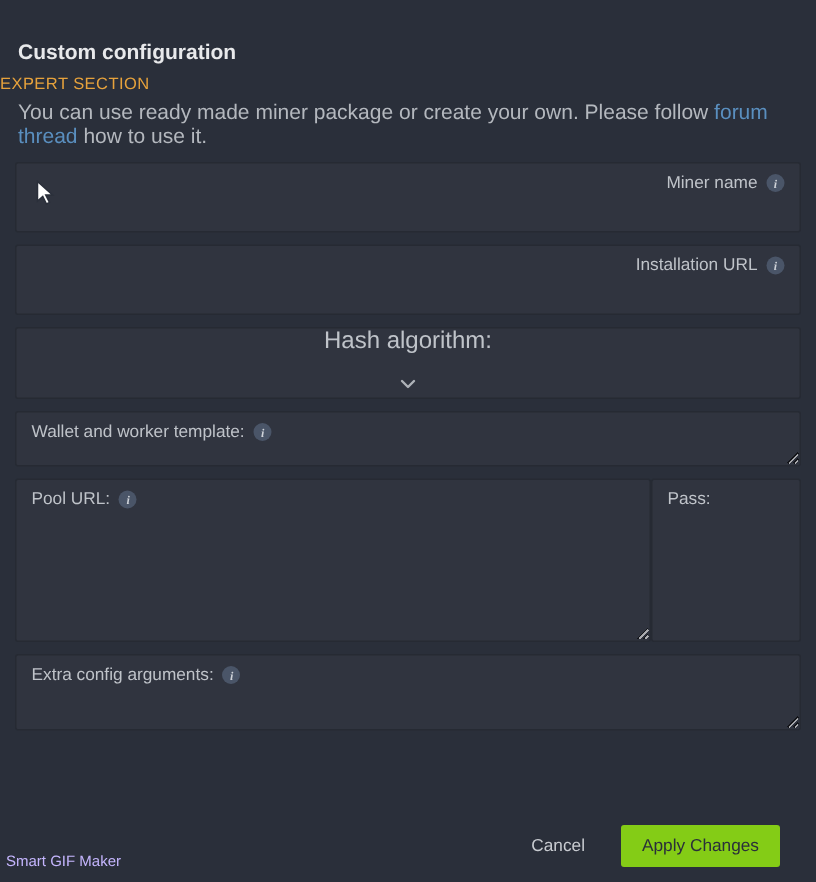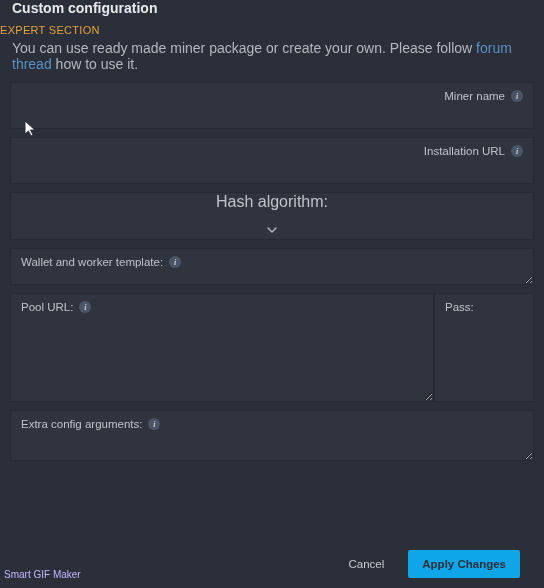--- a/index.html
+++ b/index.html
@@ -8,21 +8,21 @@
     height: 588px;
     background: #2a2f3a;
     font-family: -apple-system, BlinkMacSystemFont, "Segoe UI", Arial, sans-serif;
     font-size: 12px;
     color: #d4d7dc;
     overflow: hidden;
     display: flex;
     flex-direction: column;
   }
   .header {
-    padding: 0 12px 8px 12px;
+    padding: 26px 12px 8px 12px;
   }
   .title {
     color: #e8e9eb;
     font-size: 14px;
     font-weight: 600;
   }
   .expert {
     padding: 0 12px 2px 0;
     color: #e6a23c;
     font-size: 11px;
@@ -133,23 +133,23 @@
     font-size: 11.5px;
     border-radius: 2px;
     cursor: pointer;
     padding: 8px 14px;
   }
   .btn-cancel {
     background: transparent;
     color: #c8cbd0;
   }
   .btn-apply {
-    background: #0ea5e9;
+    background: #84cc16;
     color: #2a2f3a;
-    font-weight: 700;
+    font-weight: 400;
   }
   .watermark {
     position: absolute;
     bottom: 8px;
     left: 4px;
     color: #c4b5fd;
     font-size: 10px;
     pointer-events: none;
   }
   .cursor {

